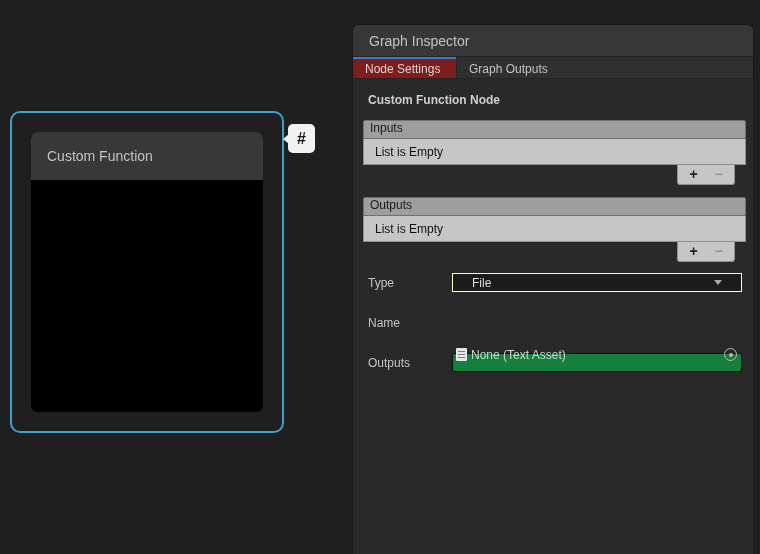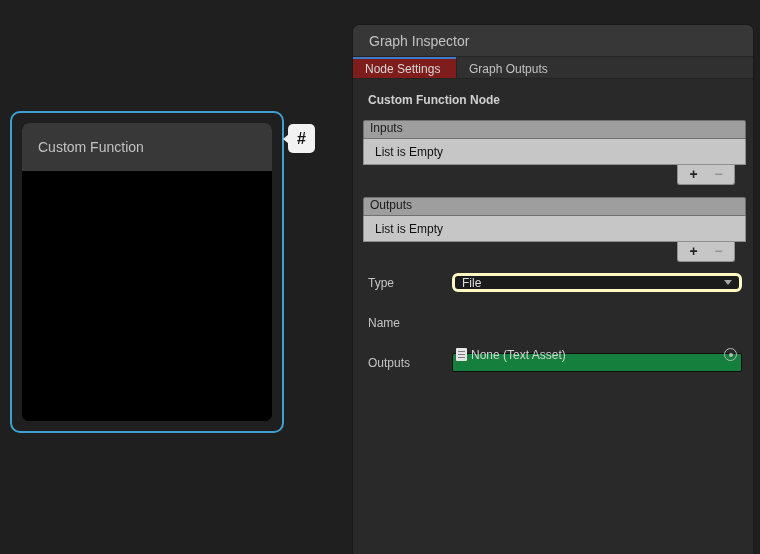--- a/index.html
+++ b/index.html
@@ -10,21 +10,21 @@
     font-size:12px;
     position:relative;
     color:#c8c8c8;
   }
 
   
   .canvas { position:absolute; inset:0; }
 
   .node {
     position:absolute; left:10px; top:111px; width:274px; height:322px;
-    border:2px solid #3fa0d0; border-radius:10px; padding:10px;
+    border:2px solid #3fa0d0; border-radius:10px; padding:19px;
     background:#1f1f1f;
   }
   .node-inner {
     width:100%; height:100%; border-radius:7px; overflow:hidden;
     background:#000; display:flex; flex-direction:column;
   }
   .node-header {
     height:48px; background:#383838; display:flex; align-items:center;
     padding-left:16px; flex:0 0 auto;
   }
@@ -93,22 +93,22 @@
   .relist-btn { width:25px; text-align:center; font-size:14px; line-height:17px; cursor:default; }
   .relist-btn.add { color:#222; font-weight:bold; }
   .relist-btn.remove { color:#949494; font-weight:bold; }
 
   
   .rows { margin:11px 11px 0 10px; display:flex; flex-direction:column; gap:21px;justify-content:flex-end; }
   .prow { display:flex; align-items:center; height:19px; }
   .flabel { width:89px; padding-left:5px; color:#c4c4c4; flex:0 0 auto; }
 
   .dropdown {
-    flex:1; height:19px; background:#1b1b1b; border:3px solid #fef9c3;
-    border-radius:6px; display:flex; align-items:center; padding:0 7px;
+    flex:1; height:19px; background:#1b1b1b; border:1px solid #fef9c3;
+    border-radius:0; display:flex; align-items:center; padding:0 19px;
     color:#dcdcdc;
   }
   .chev {
     margin-left:auto; width:0; height:0;
     border-left:4px solid transparent; border-right:4px solid transparent;
     border-top:5px solid #a8a8a8;
   }
 
   .tinput {
     flex:1; height:19px; background:#1b1b1b; border:1px solid #0e0e0e;

